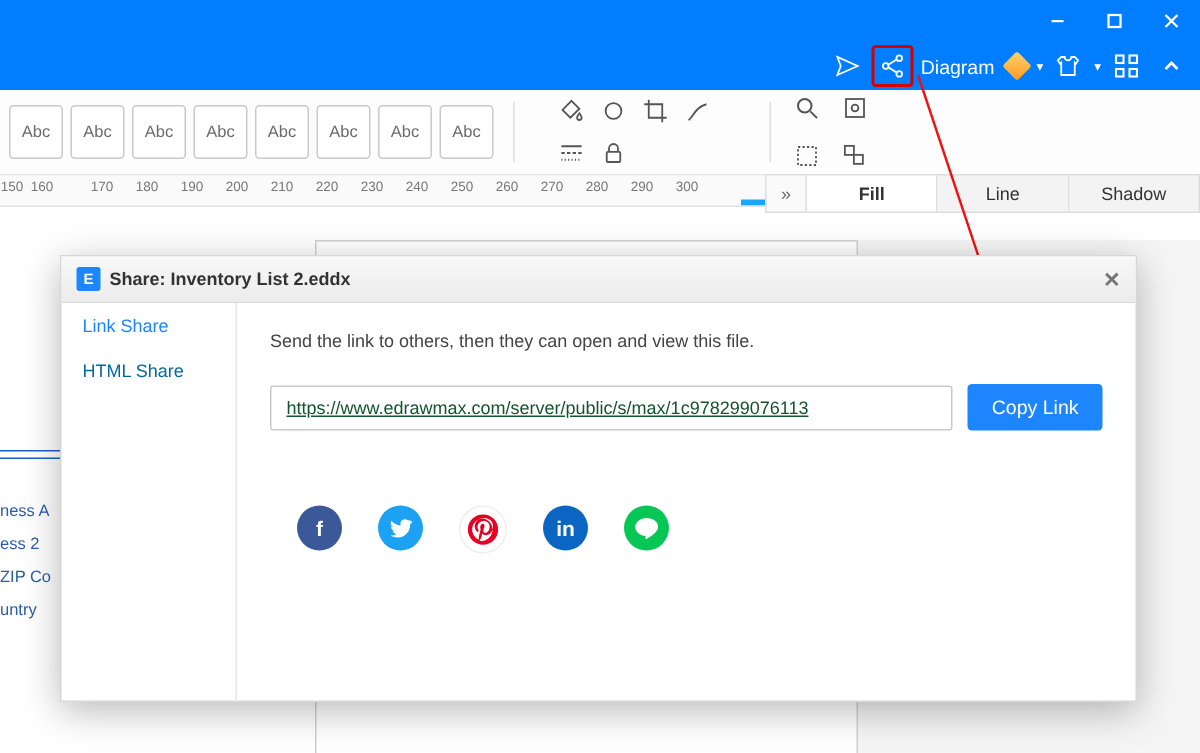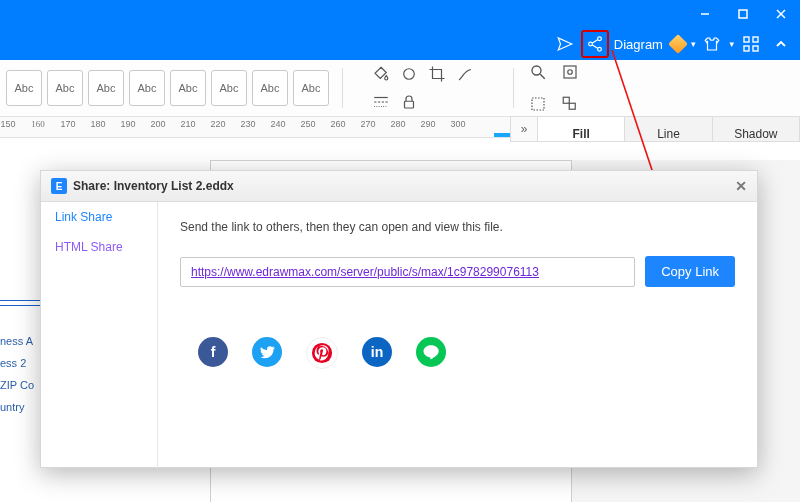--- a/index.html
+++ b/index.html
@@ -10,43 +10,43 @@
 .menubar .highlight{outline:2px solid #d40000;outline-offset:-1px;}
 .menubar .diagram-label{font-size:13px;padding:0 2px;display:flex;align-items:center;gap:4px;}
 .diamond{width:14px;height:14px;transform:rotate(45deg);background:linear-gradient(135deg,#ffd36b,#ff9a1f);border-radius:2px;margin:0 2px;}
 .ribbon{height:56px;background:#fdfdfd;border-bottom:1px solid #e4e4e4;display:flex;align-items:center;padding-left:6px;gap:5px;position:relative;}
 .abc{width:34px;height:34px;border:1px solid #c9c9c9;border-radius:3px;display:flex;align-items:center;justify-content:center;color:#6b6b6b;font-size:11px;background:#fff;}
 .ribbon .grp{display:flex;gap:6px;margin-left:14px;flex-wrap:wrap;width:130px}
 .tool{width:22px;height:22px;display:flex;align-items:center;justify-content:center;color:#555;}
 .vsep{width:1px;height:40px;background:#ddd;margin:0 8px;}
 .right-panel{position:absolute;right:0;top:116px;height:24px;width:290px;display:flex;background:#fff;}
 .right-panel .expander{width:26px;height:24px;border:1px solid #ddd;display:flex;align-items:center;justify-content:center;color:#666;background:#fafafa;}
-.right-panel .tab{flex:1;height:24px;display:flex;align-items:flex-end;justify-content:center;font-size:12px;border:1px solid #ddd;border-left:none;background:#f3f3f3;color:#333;}
+.right-panel .tab{flex:1;height:24px;display:flex;align-items:center;justify-content:center;font-size:12px;border:1px solid #ddd;border-left:none;background:#f3f3f3;color:#333;}
 .right-panel .tab.active{background:#fff;font-weight:600;}
 .ruler{height:20px;background:#fafafa;border-bottom:1px solid #e2e2e2;position:relative;margin-top:0;overflow:hidden;font-size:9px;color:#777;}
 .ruler .tick{position:absolute;top:2px;text-align:center;width:20px;margin-left:-10px;}
 .ruler .blue{position:absolute;right:288px;top:16px;width:18px;height:4px;background:#1aa5ff;}
 .canvas{position:absolute;left:210px;right:0;top:160px;bottom:0;background:#f5f5f5;}
 .canvas .page{position:absolute;left:0;top:0;width:360px;height:360px;background:#fff;border:1px solid #d0d0d0;}
 .sidebar-hints{position:absolute;left:0;top:330px;font-size:11px;color:#2a5ea8;line-height:22px;}
 .sidebar-hints div{white-space:nowrap;}
 .hr-blue{position:absolute;left:0;top:300px;width:46px;height:4px;border-top:1px solid #1a5fc9;border-bottom:1px solid #1a5fc9;}
 .dialog{position:absolute;left:40px;top:170px;width:716px;height:296px;background:#fff;box-shadow:0 6px 24px rgba(0,0,0,.28);border:1px solid #d7d7d7;}
 .dialog-header{height:30px;background:linear-gradient(#f8f8f8,#ececec);border-bottom:1px solid #dcdcdc;display:flex;align-items:center;padding:0 10px;font-weight:600;color:#333;font-size:12px;gap:6px;}
 .dialog-header .logo{width:16px;height:16px;background:#1d86ff;border-radius:2px;display:flex;align-items:center;justify-content:center;color:#fff;font-size:10px;font-weight:bold;}
 .dialog-header .close{margin-left:auto;color:#777;font-size:14px;cursor:pointer;}
 .dialog-body{display:flex;height:266px;}
 .dialog-nav{width:116px;border-right:1px solid #e6e6e6;}
-.dialog-nav .item{padding:8px 14px;font-size:12px;color:#8b5cf6;}
+.dialog-nav .item{padding:8px 14px;font-size:12px;color:#0369a1;}
 .dialog-nav .item.active{color:#1d86ff;font-weight:500;}
 .dialog-main{flex:1;padding:18px 22px;position:relative;}
 .instr{color:#444;font-size:12px;margin-bottom:22px;}
 .link-row{display:flex;gap:10px;align-items:center;}
 .link-box{flex:1;border:1px solid #c9c9c9;border-radius:2px;padding:7px 10px;}
-.link-box a{color:#6d28d9;text-decoration:underline;font-size:12px;}
+.link-box a{color:#14532d;text-decoration:underline;font-size:12px;}
 .copy-btn{background:#1d86ff;color:#fff;border:none;border-radius:3px;padding:8px 16px;font-size:13px;cursor:pointer;}
 .share-to{margin-top:50px;}
 .share-to .lbl{color:#555;font-size:12px;margin-bottom:16px;}
 .socials{display:flex;gap:24px;padding-left:18px;}
 .soc{width:30px;height:30px;border-radius:50%;display:flex;align-items:center;justify-content:center;color:#fff;font-weight:bold;font-size:14px;}
 .arrow{position:absolute;pointer-events:none;}
 svg{display:block;}
 </style>
 </head>
 <body>
@@ -196,21 +196,21 @@
           <rect x="3" y="3" width="8" height="8"></rect>
           <rect x="11" y="11" width="8" height="8"></rect>
         </svg>
       </div>
   </div>
 </div>
 
 <div class="ruler">
   <div class="blue"></div>
 <span class="tick" style="left: 8px;">150</span>
-    <span class="tick" style="left: 38px; font-family: Liberation Serif, serif;">160</span>
+    <span class="tick" style="left: 28px;">160</span>
     <span class="tick" style="left: 68px;">170</span>
     <span class="tick" style="left: 98px;">180</span>
     <span class="tick" style="left: 128px;">190</span>
     <span class="tick" style="left: 158px;">200</span>
     <span class="tick" style="left: 188px;">210</span>
     <span class="tick" style="left: 218px;">220</span>
     <span class="tick" style="left: 248px;">230</span>
     <span class="tick" style="left: 278px;">240</span>
     <span class="tick" style="left: 308px;">250</span>
     <span class="tick" style="left: 338px;">260</span>

